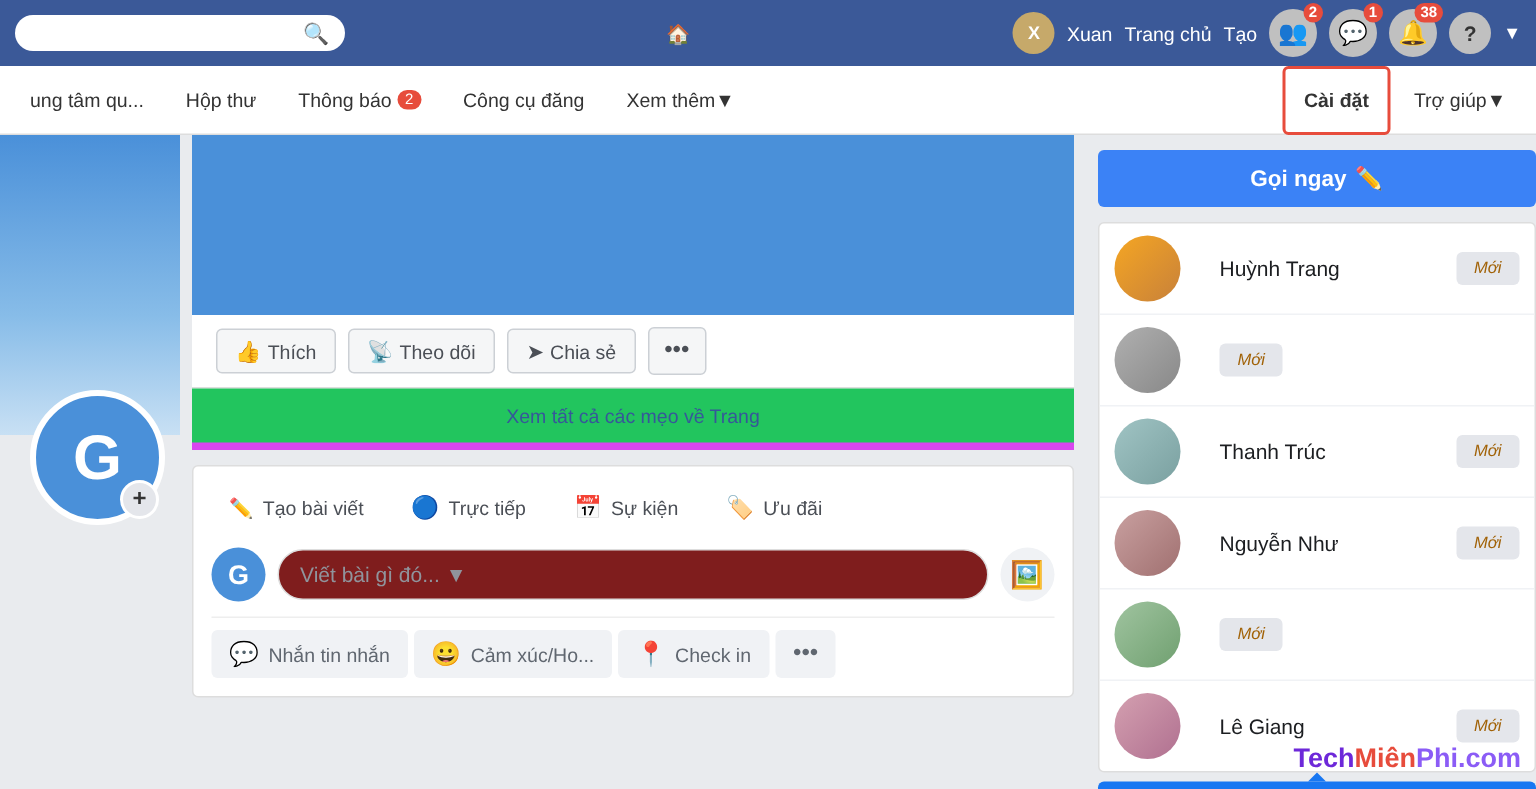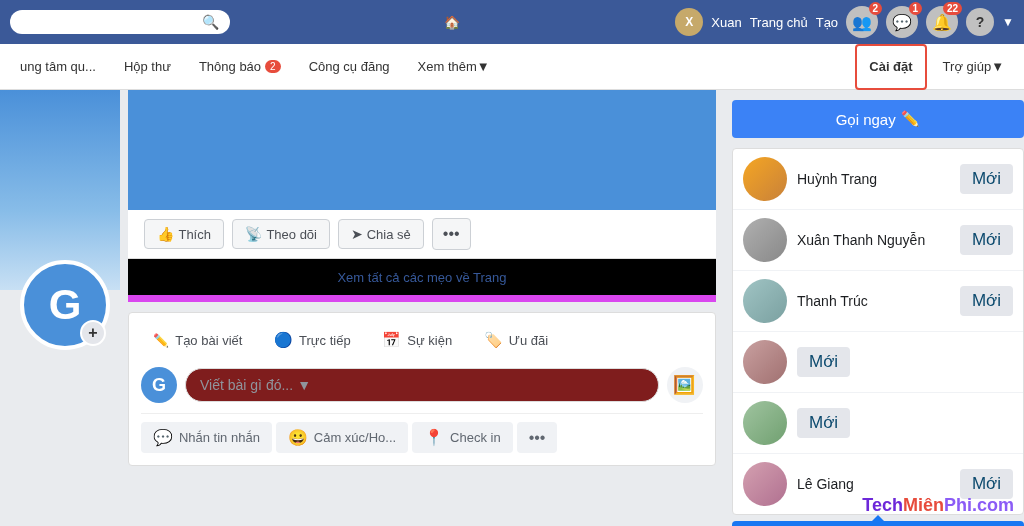--- a/index.html
+++ b/index.html
@@ -159,24 +159,24 @@
       border: 1px solid #ccd0d5;
       border-radius: 4px;
       background: #f5f6f7;
       cursor: pointer;
       font-size: 16px;
       color: #4b4f56;
     }
 
     
     .xem-tat-ca-bar {
-      background: #000000;
+      background: #22c55e;
       padding: 10px 16px;
       text-align: center;
-      border-bottom: 7px solid #d946ef;
+      border-bottom: 5px solid #d946ef;
     }
     .xem-tat-ca-bar a {
       color: #365899;
       text-decoration: none;
       font-size: 13px;
     }
 
     
     .post-area {
       background: #fff;
@@ -301,59 +301,60 @@
       flex-shrink: 0;
       padding: 0 0 0 8px;
     }
     .call-now-btn {
       background: #3b82f6;
       color: #fff;
       border-radius: 4px;
       padding: 10px;
       text-align: center;
       font-size: 15px;
-      font-weight: 400;
+      font-weight: 700;
       cursor: pointer;
       margin-bottom: 10px;
       display: flex; align-items: center; justify-content: center; gap: 6px;
     }
     .friends-list {
       background: #fff;
       border-radius: 4px;
       border: 1px solid #ddd;
       overflow: hidden;
     }
     .friend-item {
       display: flex; align-items: center; padding: 8px 10px;
       border-bottom: 1px solid #f0f2f5;
-      gap: 10px;
+      gap: 26px;
     }
     .friend-item:last-child { border-bottom: none; }
     .friend-avatar {
       width: 44px; height: 44px;
       border-radius: 50%;
       background: #c6a96a;
       overflow: hidden;
       flex-shrink: 0;
     }
     .friend-name {
       flex: 1;
       font-size: 14px;
       color: #1c1e21;
       font-weight: 500;
     }
     .moi-btn {
       background: #e4e6eb;
-      color: #0c4a6e;
+      color: #a16207;
       border: none;
       border-radius: 4px;
       padding: 5px 12px;
-      font-size: 17px;
+      font-size: 11px;
       cursor: pointer;
       font-weight: 500;
+      font-style: italic;
     }
     .see-all-friends-btn {
       display: flex;
       justify-content: center;
       align-items: center;
       background: #1877f2;
       color: #fff;
       border-radius: 4px;
       padding: 8px;
       font-size: 13px;
@@ -418,21 +419,21 @@
     <div class="badge-btn">
       👥
       <span class="badge">2</span>
     </div>
     <div class="badge-btn">
       💬
       <span class="badge">1</span>
     </div>
     <div class="badge-btn">
       🔔
-      <span class="badge">22</span>
+      <span class="badge">38</span>
     </div>
     <div class="nav-question">?</div>
     <span class="nav-arrow">▼</span>
   </div>
 </div>
 
 <div class="second-nav">
   <div class="second-nav-item">
     <span>ung tâm qu...</span>
   </div>
@@ -551,30 +552,30 @@
       <span>✏️</span>
     </div>
     <div class="friends-list">
       <div class="friend-item">
         <div class="friend-avatar fa-1"></div>
         <span class="friend-name">Huỳnh Trang</span>
         <button class="moi-btn">Mới</button>
       </div>
       <div class="friend-item">
         <div class="friend-avatar fa-2"></div>
-        <span class="friend-name">Xuân Thanh Nguyễn</span>
         <button class="moi-btn">Mới</button>
       </div>
       <div class="friend-item">
         <div class="friend-avatar fa-3"></div>
         <span class="friend-name">Thanh Trúc</span>
         <button class="moi-btn">Mới</button>
       </div>
       <div class="friend-item">
         <div class="friend-avatar fa-4"></div>
+        <span class="friend-name">Nguyễn Như</span>
         <button class="moi-btn">Mới</button>
       </div>
       <div class="friend-item">
         <div class="friend-avatar fa-5"></div>
         <button class="moi-btn">Mới</button>
       </div>
       <div class="friend-item">
         <div class="friend-avatar fa-6"></div>
         <span class="friend-name">Lê Giang</span>
         <button class="moi-btn">Mới</button>

